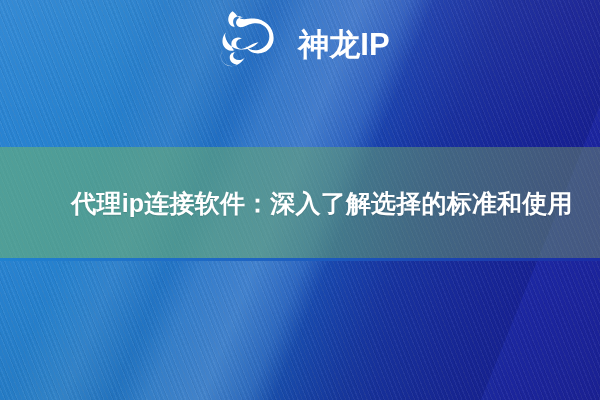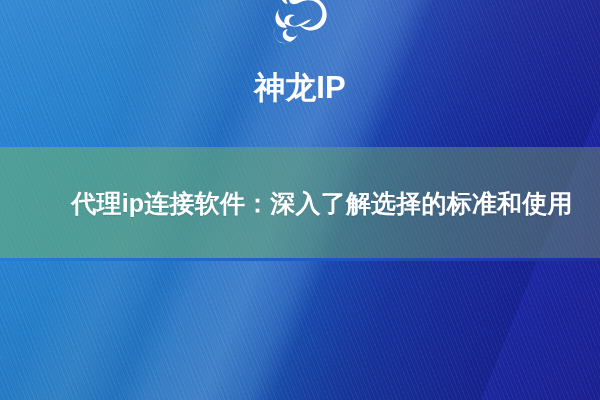--- a/index.html
+++ b/index.html
@@ -120,21 +120,20 @@
   .logo-row {
     position: absolute;
     left: 0;
     right: 0;
     top: 6px;
     height: 74px;
     display: flex;
     align-items: center;
     justify-content: center;
     gap: 14px;
-    flex-direction: column;
   }
   .logo-mark {
     width: 74px;
     height: 72px;
     flex: 0 0 auto;
     display: block;
   }
   .logo-text {
     display: flex;
     flex-direction: column;

